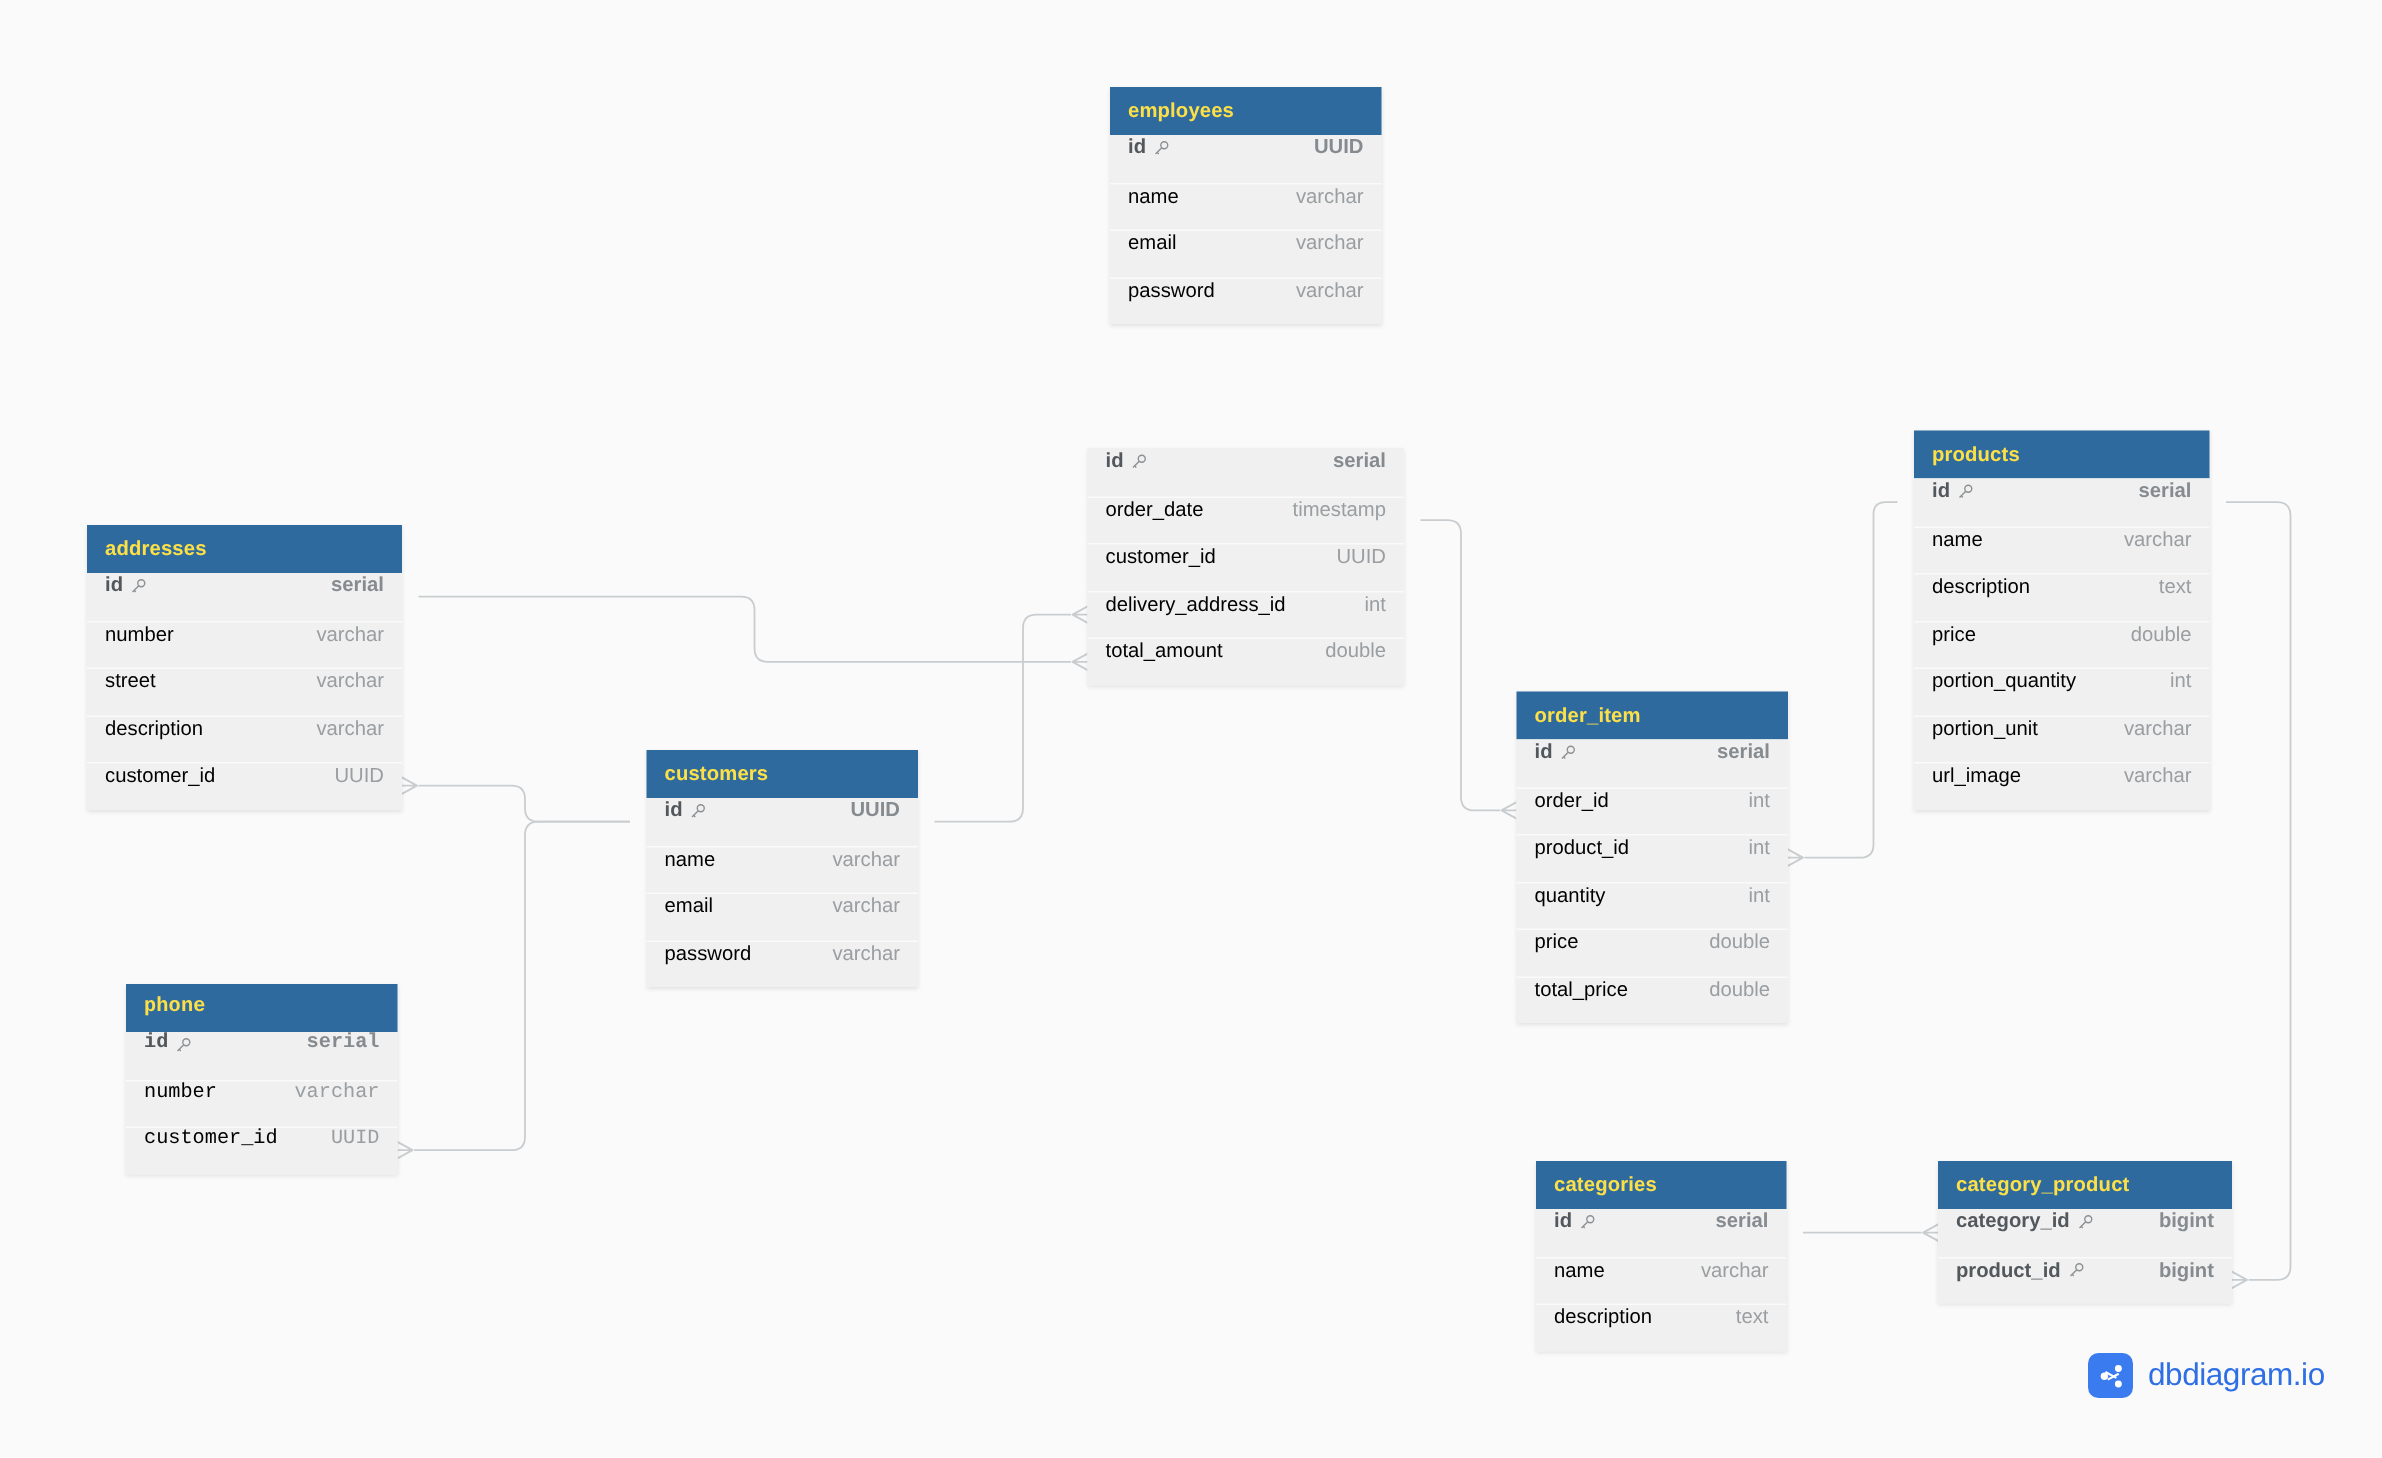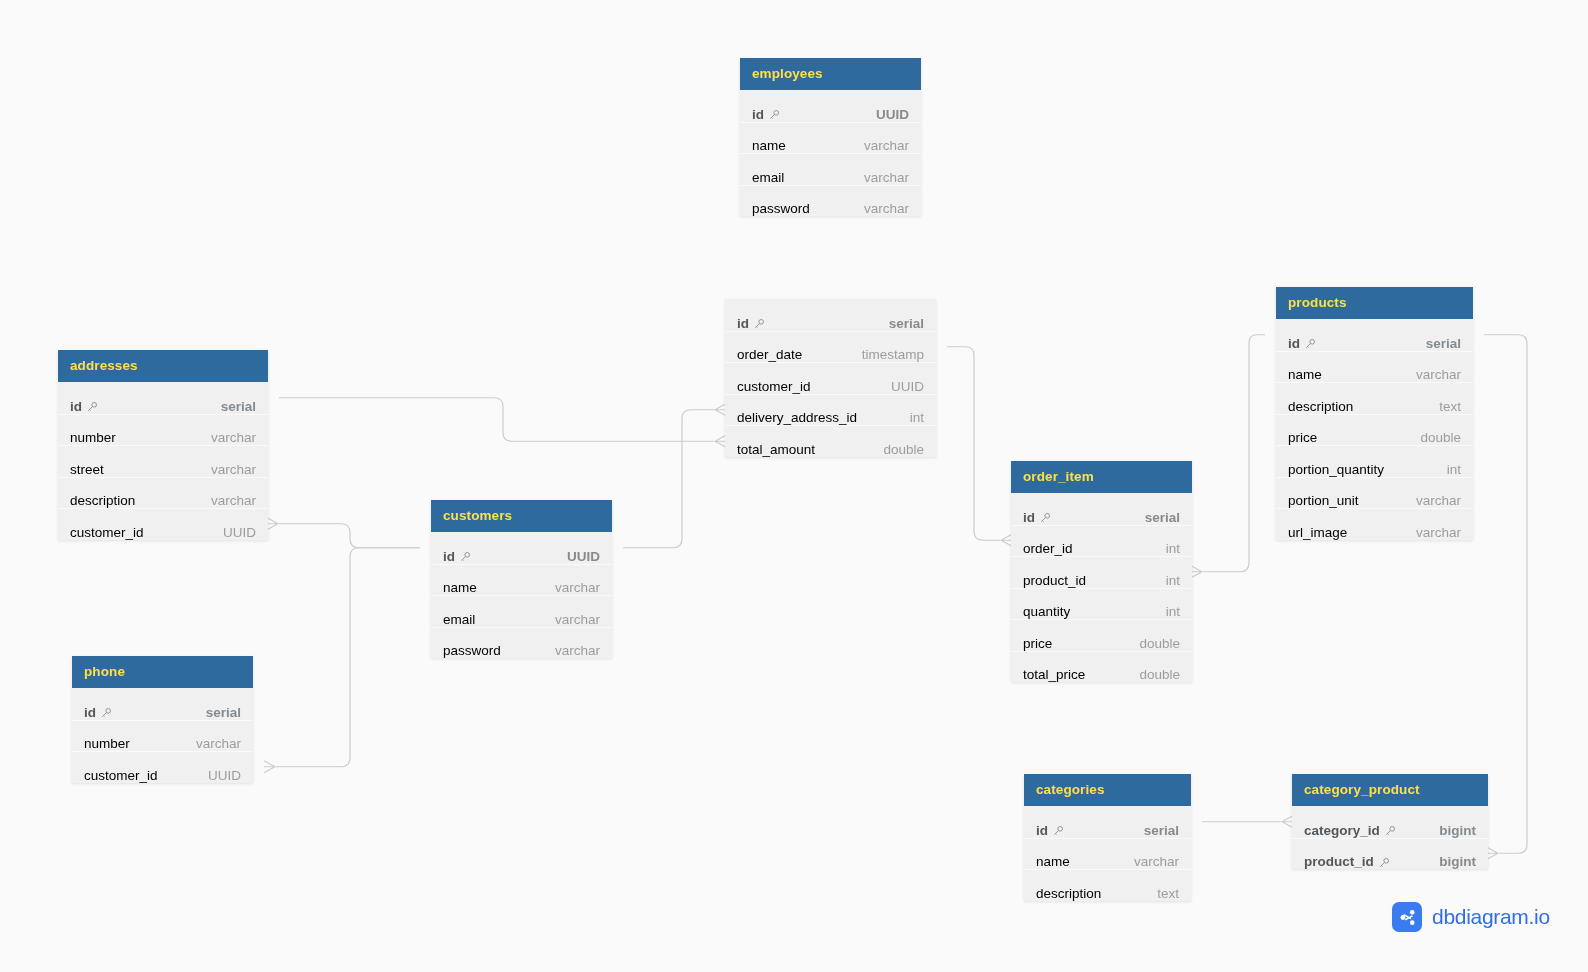--- a/index.html
+++ b/index.html
@@ -50,21 +50,21 @@
     letter-spacing: 0.1px;
     white-space: nowrap;
     overflow: hidden;
   }
   .table-body {
     background: #f0f0f0;
     padding: 0;
   }
   .field-row {
     display: flex;
-    align-items: flex-end;
+    align-items: flex-start;
     justify-content: space-between;
     height: 31.5px;
     padding: 0 12px;
     box-sizing: border-box;
     border-top: 1px solid #fafafa;
     font-size: 13.5px;
     color: #555a5e;
     background: #f0f0f0;
     white-space: nowrap;
     gap: 20px;
@@ -409,21 +409,21 @@
             <span class="field-type">double</span>
           </div>
           <div class="field-row">
             <span class="field-name">
               <span>total_price</span>
             </span>
             <span class="field-type">double</span>
           </div>
         </div>
       </div>
-      <div class="table-card" style="left: 72px; top: 656px; width: 181px;">
+      <div class="table-card" style="left: 84px; top: 656px; width: 181px; font-family: Liberation Mono, monospace;">
         <div class="table-header">phone</div>
         <div class="table-body">
           <div class="field-row pk">
             <span class="field-name">
               <span>id</span>
               <span class="key-icon">
                 <svg viewBox="0 0 16 16" fill="none" stroke="#6b7074" stroke-width="1.25">
                   <circle cx="10.9" cy="5.1" r="3.1"></circle>
                   <path d="M8.7 7.3 L3.1 12.9"></path>
                   <path d="M4.6 11.4 L6.0 12.8"></path>

